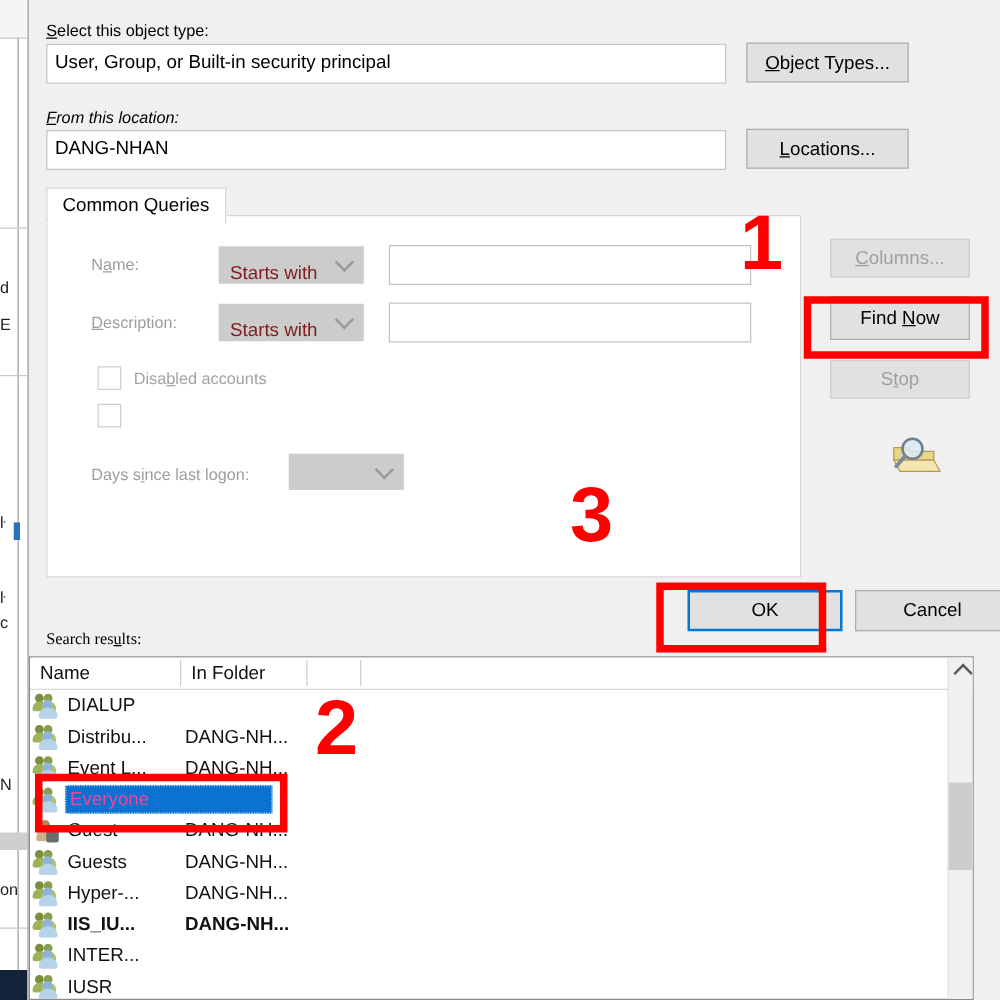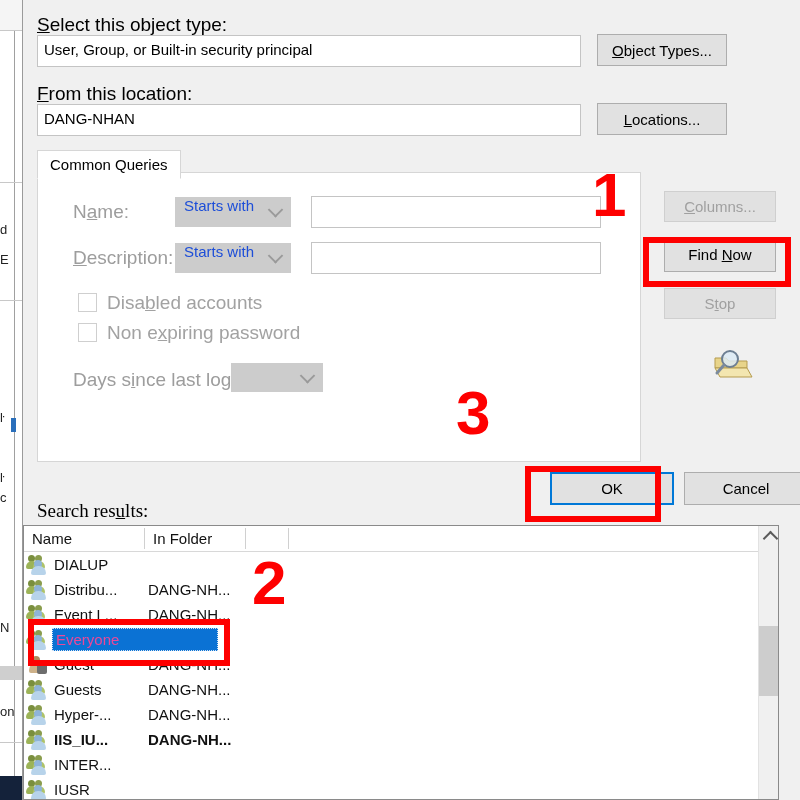--- a/index.html
+++ b/index.html
@@ -19,21 +19,21 @@
   #bg-window .bg-blue{position:absolute;left:11px;width:5px;height:14px;background:#2a6fbb;}
   #bg-window .bg-sel{position:absolute;left:0;width:22px;height:14px;background:#cfcfcf;}
   #bg-window .bg-dark{position:absolute;left:0;width:22px;background:#14223a;}
 
   
   #dialog{
     position:absolute;left:22px;top:-6px;width:778px;height:806px;
     background:#f0f0f0;border-left:1px solid #9a9a9a;box-sizing:border-box;
   }
   .lbl{
-    position:absolute;font-size:19px;color:#000;white-space:nowrap;line-height:18px;
+    position:absolute;font-size:13px;color:#000;white-space:nowrap;line-height:18px;
   }
   .lbl.dis{color:#9d9d9d;}
   .u{text-decoration:underline;}
 
   .tbox{
     position:absolute;background:#fff;border:1px solid #c4c4c4;box-sizing:border-box;
     font-size:15px;color:#000;padding:3px 6px;line-height:22px;white-space:nowrap;overflow:hidden;
   }
 
   .btn{
@@ -49,21 +49,21 @@
     position:absolute;box-sizing:border-box;background:#fff;border:1px solid #d6d6d6;
   }
   #tab-common{
     position:absolute;box-sizing:border-box;background:#fff;
     border:1px solid #d6d6d6;border-bottom:1px solid #fff;
     display:flex;align-items:center;padding:0 12px;font-size:15px;color:#000;z-index:3;
   }
 
   .combo{
     position:absolute;background:#cccccc;box-sizing:border-box;
-    display:flex;align-items:flex-start;font-size:15px;color:#1d4ed8;padding-left:9px;
+    display:flex;align-items:flex-end;font-size:15px;color:#7f1d1d;padding-left:9px;
   }
   .combo .chev{position:absolute;right:10px;top:50%;width:9px;height:9px;
     border-right:2px solid #9a9a9a;border-bottom:2px solid #9a9a9a;
     transform:translateY(-70%) rotate(45deg);}
 
   .cbx{
     position:absolute;width:19px;height:19px;background:#fff;border:1px solid #cfcfcf;box-sizing:border-box;
   }
 
   
@@ -134,21 +134,21 @@
 
   <div class="lbl" style="left:14px;top:22px;">
     <span class="u">S</span><span>elect this object type:</span>
   </div>
   <div class="tbox" style="left:14px;top:41px;width:544px;height:32px;">User, Group, or Built-in security principal</div>
   <div class="btn" style="left:574px;top:40px;width:130px;height:32px;">
     <span class="u">O</span>
       <span>bject Types...</span>
   </div>
 
-  <div class="lbl" style="left:14px;top:91px;">
+  <div class="lbl" style="left:14px;top:91px;font-style:italic;">
     <span class="u">F</span><span>rom this location:</span>
   </div>
   <div class="tbox" style="left:14px;top:110px;width:544px;height:32px;">DANG-NHAN</div>
   <div class="btn" style="left:574px;top:109px;width:130px;height:32px;">
     <span class="u">L</span>
       <span>ocations...</span>
   </div>
 
   <div id="tabpanel" style="left:14px;top:178px;width:604px;height:290px;"></div>
   <div id="tab-common" style="left:14px;top:156px;width:144px;height:29px;">
@@ -172,23 +172,20 @@
     <span class="chev"></span>
   </div>
   <div class="tbox" style="left:288px;top:248px;width:290px;height:32px;"></div>
 
   <div class="cbx" style="left:55px;top:299px;"></div>
   <div class="lbl dis" style="left:84px;top:300px;color:#a2a2a2;">
     <span>Disa</span><span class="u">b</span><span>led accounts</span>
   </div>
 
   <div class="cbx" style="left:55px;top:329px;"></div>
-  <div class="lbl dis" style="left:84px;top:330px;color:#a2a2a2;">
-    <span>Non e</span><span class="u">x</span><span>piring password</span>
-  </div>
 
   <div class="lbl dis" style="left:50px;top:377px;">
     <span>Days s</span><span class="u">i</span><span>nce last logon:</span>
   </div>
   <div class="combo" style="left:208px;top:369px;width:92px;height:29px;">
     <span></span>
     <span class="chev"></span>
   </div>
 
   <div class="btn dis" style="left:641px;top:197px;width:112px;height:31px;">

